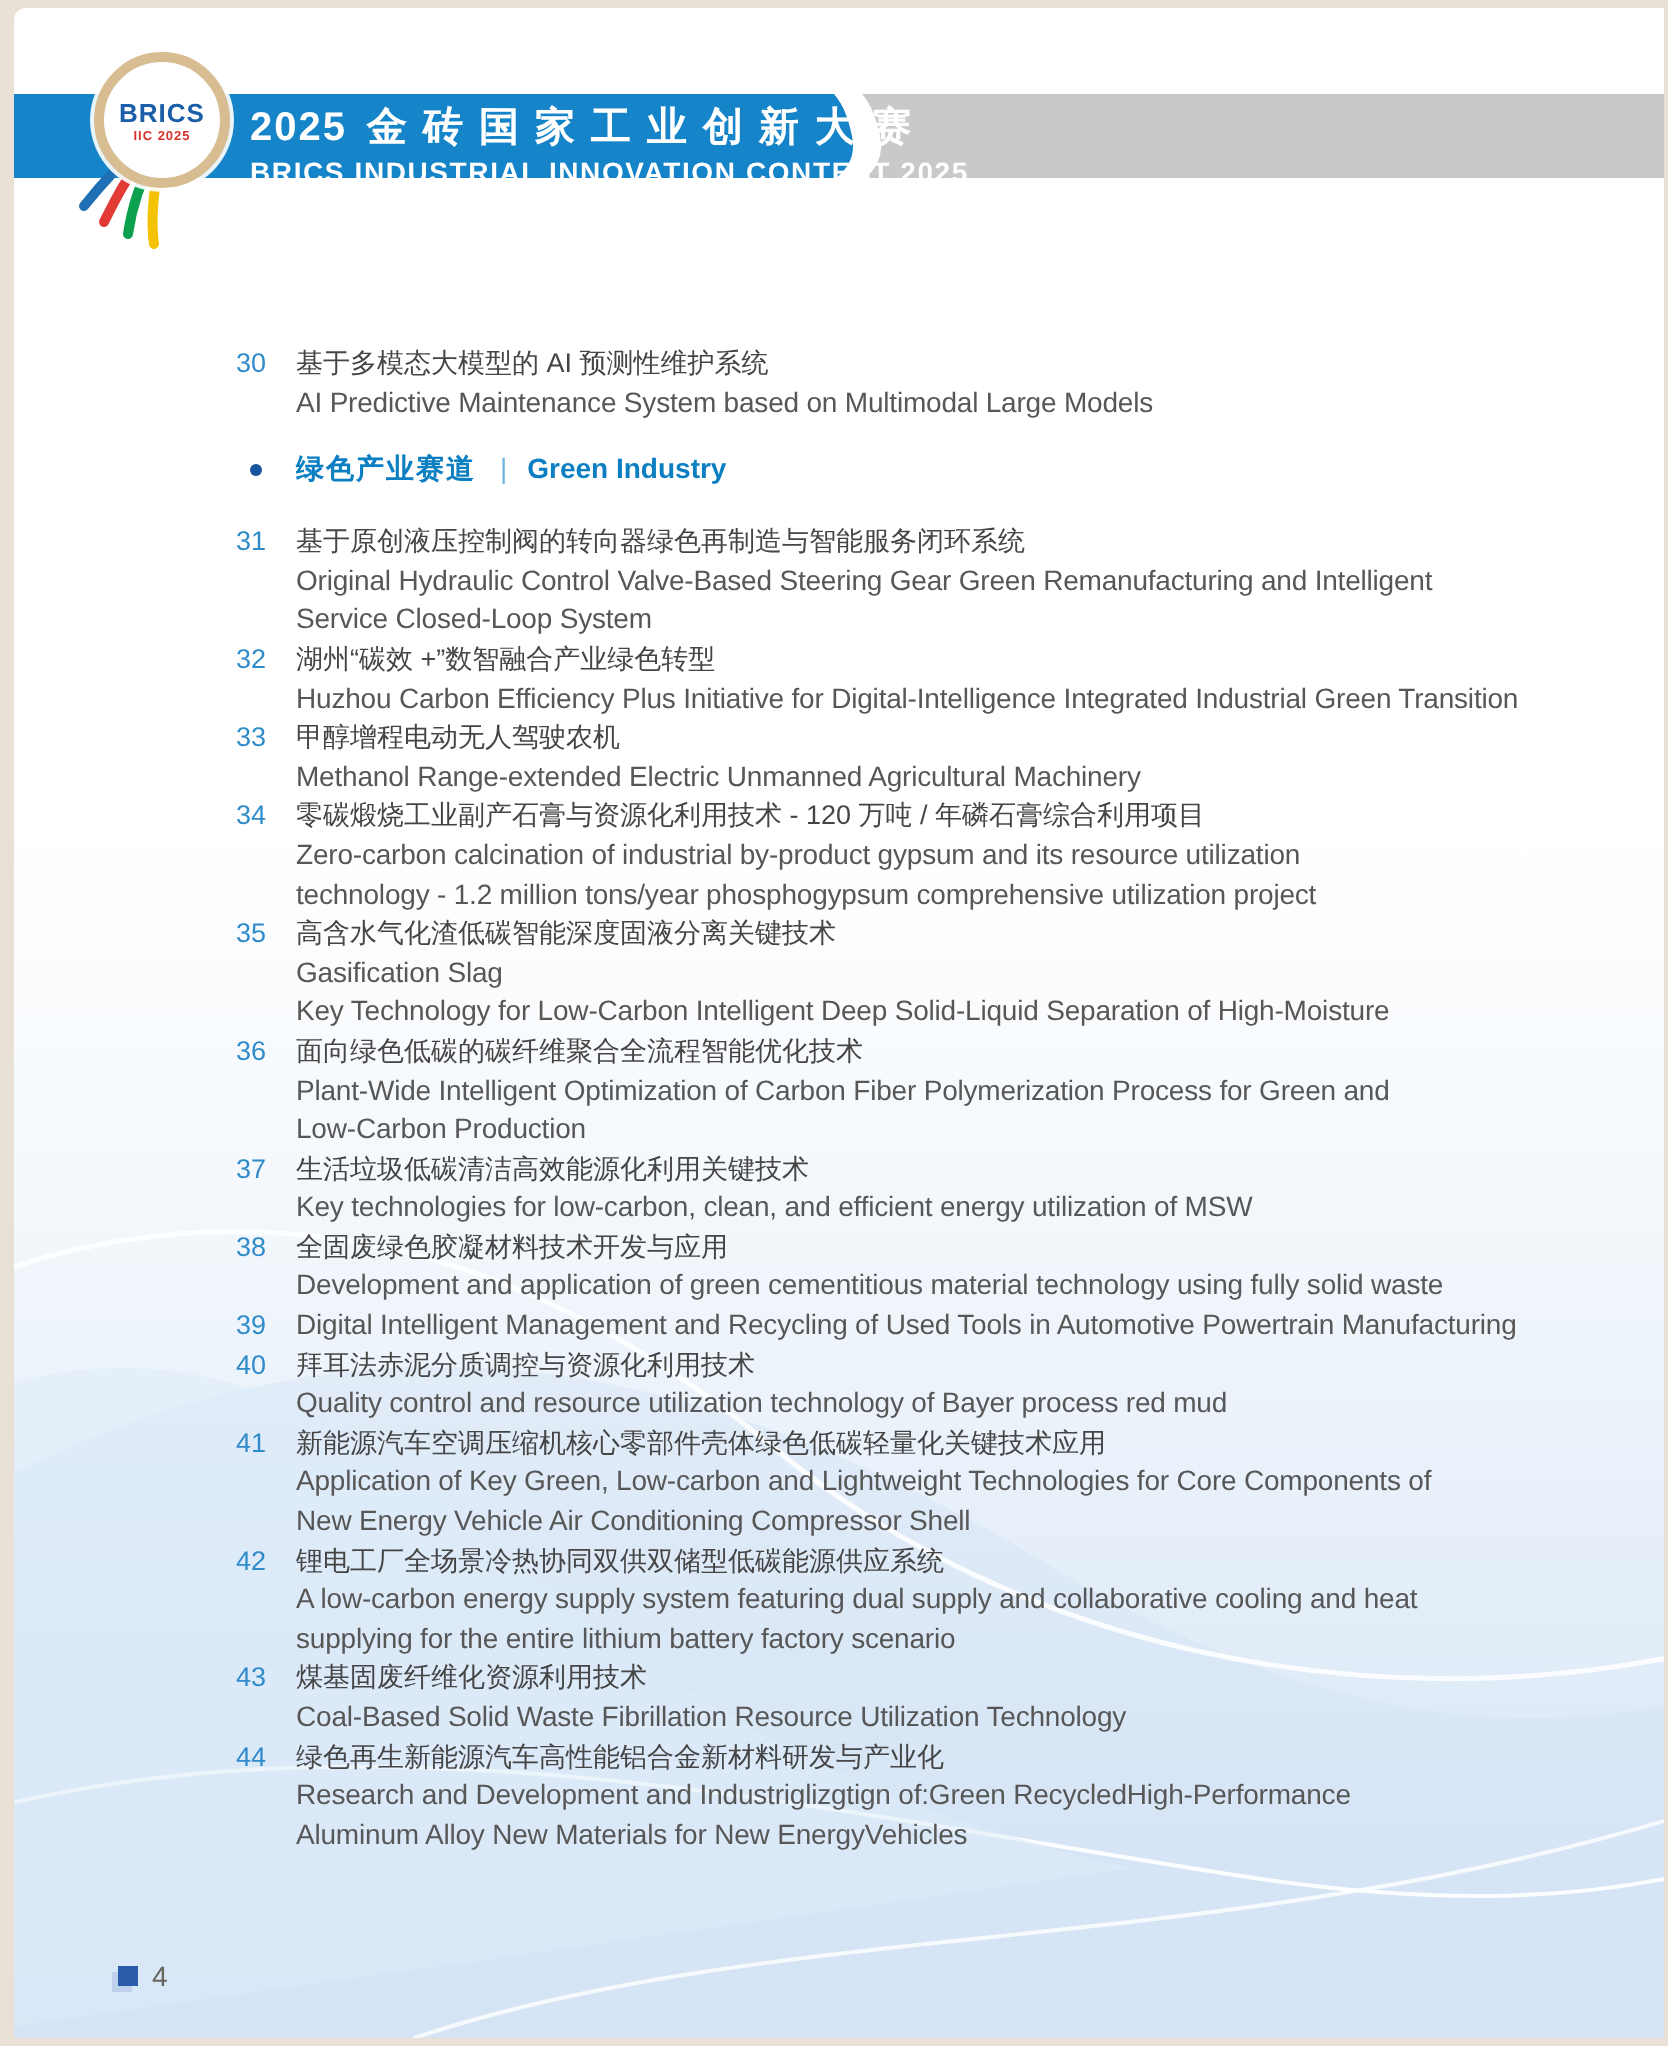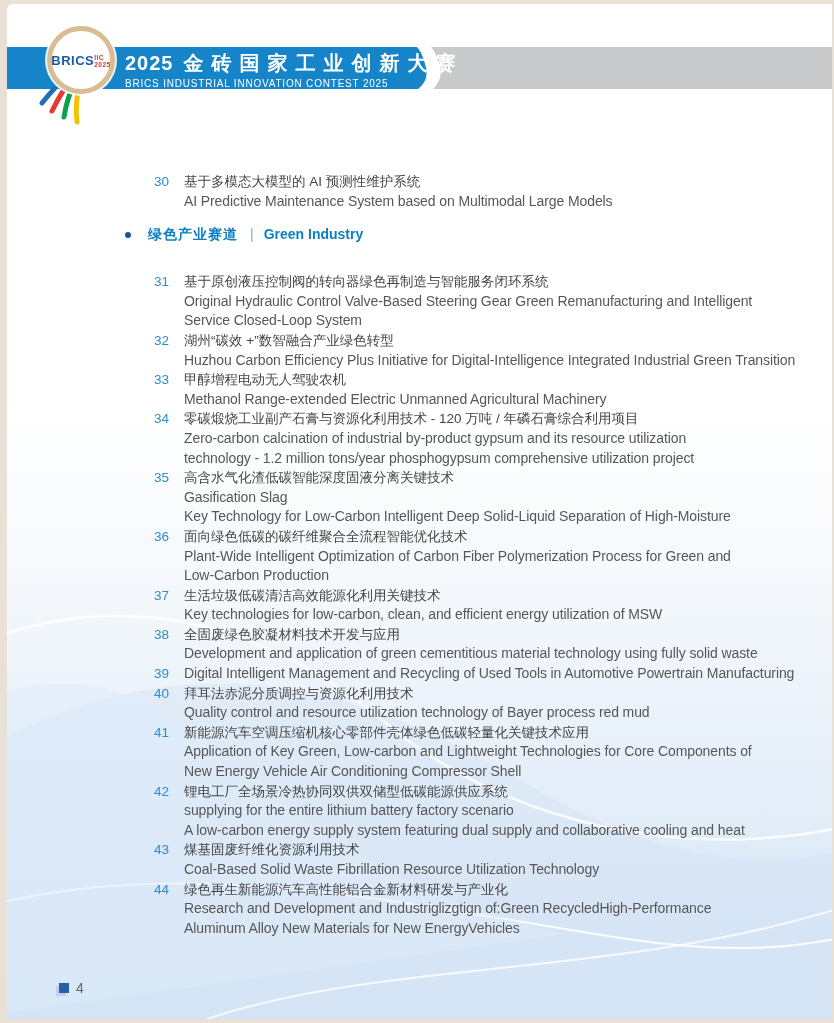--- a/index.html
+++ b/index.html
@@ -17,39 +17,39 @@
   }
   
   .bg-waves{position:absolute;left:0;top:0;width:100%;height:100%;pointer-events:none;}
   
   .banner{position:absolute;left:0;top:43px;width:100%;height:42px;}
   .banner svg{position:absolute;left:0;top:0;}
   .banner-titles{position:absolute;left:118px;top:3px;color:#ffffff;}
   .t1{font-size:20px;font-weight:bold;display:flex;align-items:baseline;white-space:nowrap;}
   .t1 .year{letter-spacing:1px;margin-right:10px;font-style:normal;}
   .t1 .zh{letter-spacing:8px;}
-  .t2{font-size:10px;font-weight:normal;letter-spacing:0.8px;margin-top:1px;white-space:nowrap;}
+  .t2{font-size:14px;font-weight:bold;letter-spacing:0.8px;margin-top:1px;white-space:nowrap;}
   
   .logo{position:absolute;left:40px;top:22px;width:70px;height:86px;}
   .logo .ring{
     position:absolute;left:0;top:0;width:58px;height:58px;border-radius:50%;
     background:#ffffff;border:5px solid #d8bd93;box-shadow:0 0 0 2px rgba(255,255,255,.9);
-    display:flex;flex-direction:row;align-items:center;justify-content:center;
+    display:flex;flex-direction:column;align-items:center;justify-content:center;
   }
   .logo .brics-text{font-size:13px;font-weight:bold;color:#1a5da8;letter-spacing:.5px;}
   .logo .iic-text{font-size:6.5px;font-weight:bold;color:#d6332e;letter-spacing:.5px;margin-top:1px;}
   .logo svg.ribbons{position:absolute;left:-14px;top:40px;}
   
   .content{position:absolute;left:111px;top:168px;width:622px;}
   .item{display:flex;line-height:19.6px;}
-  .item .num{width:30px;flex:none;color:#2f8bca;font-size:13.5px;margin-left:36px;}
+  .item .num{width:30px;flex:none;color:#2f8bca;font-size:13.5px;}
   .item .txt{flex:1;}
   .item .zh{color:#454545;font-size:13.5px;white-space:nowrap;}
   .item .en{color:#575757;font-size:14px;white-space:nowrap;letter-spacing:-0.1px;}
-  .section{display:flex;align-items:center;margin:14px 0 28px 0;line-height:19px;}
+  .section{display:flex;align-items:center;margin:14px 0 17px 0;line-height:19px;}
   .section .dot-col{width:30px;flex:none;display:flex;align-items:center;}
   .section .dot{width:6px;height:6px;border-radius:50%;background:#17549e;margin-left:7px;}
   .section .s-zh{color:#0c7fc2;font-size:14px;font-weight:bold;letter-spacing:1px;}
   .section .s-div{color:#6fb4de;font-size:14px;margin:0 10px 0 12px;font-weight:normal;}
   .section .s-en{color:#0c7fc2;font-size:14px;font-weight:bold;}
   
   .footer{position:absolute;left:52px;bottom:23px;display:flex;align-items:center;}
   .footer .sq{width:10px;height:10px;background:#2a5caa;box-shadow:-3px 3px 0 #bdd2ea;}
   .footer .pg{color:#68655f;font-size:14px;margin-left:7px;}
 </style>
@@ -201,22 +201,22 @@
       <div class="zh">新能源汽车空调压缩机核心零部件壳体绿色低碳轻量化关键技术应用</div>
     <div class="en">Application of Key Green, Low-carbon and Lightweight Technologies for Core Components of</div>
           <div class="en">New Energy Vehicle Air Conditioning Compressor Shell</div>
         </div>
   </div>
 
   <div class="item">
     <div class="num">42</div>
     <div class="txt">
       <div class="zh">锂电工厂全场景冷热协同双供双储型低碳能源供应系统</div>
-    <div class="en">supplying for the entire lithium battery factory scenario</div>
-          <div class="en">A low-carbon energy supply system featuring dual supply and collaborative cooling and heat</div>
+    <div class="en">A low-carbon energy supply system featuring dual supply and collaborative cooling and heat</div>
+          <div class="en">supplying for the entire lithium battery factory scenario</div>
         </div>
   </div>
 
   <div class="item">
     <div class="num">43</div>
     <div class="txt">
       <div class="zh">煤基固废纤维化资源利用技术</div>
     <div class="en">Coal-Based Solid Waste Fibrillation Resource Utilization Technology</div>
         </div>
   </div>

